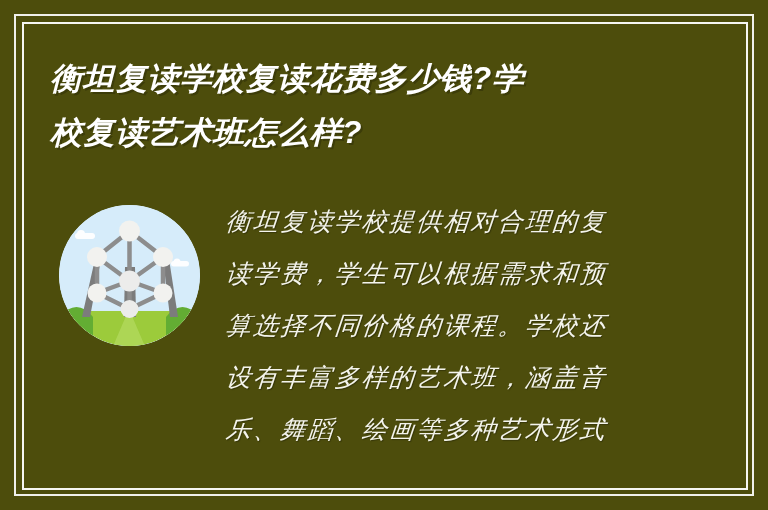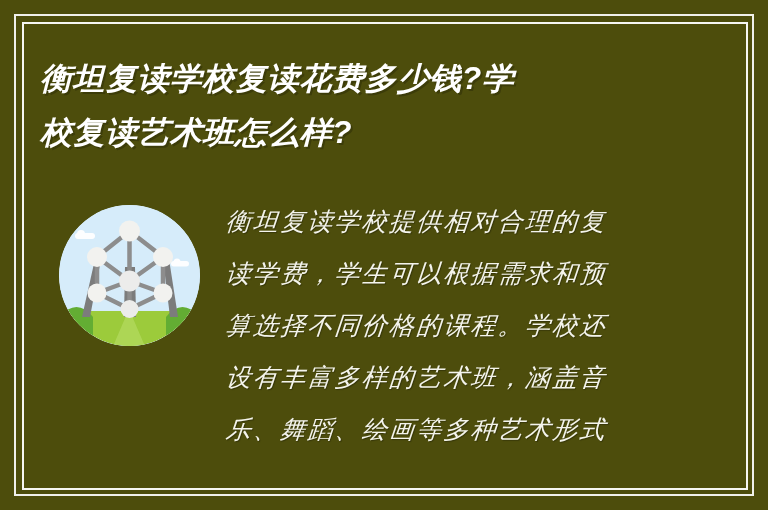--- a/index.html
+++ b/index.html
@@ -40,21 +40,21 @@
     width: 726px;
     height: 468px;
     border: 2px solid rgba(255,255,255,0.95);
     box-sizing: border-box;
     pointer-events: none;
   }
 
   
   .title-block {
     position: absolute;
-    left: 40px;
+    left: 50px;
     top: 52px;
     width: 660px;
   }
   .title-line {
     color: #ffffff;
     font-family: "Liberation Sans", sans-serif;
     font-weight: bold;
     font-size: 31px;
     line-height: 54px;
     letter-spacing: 0.5px;

